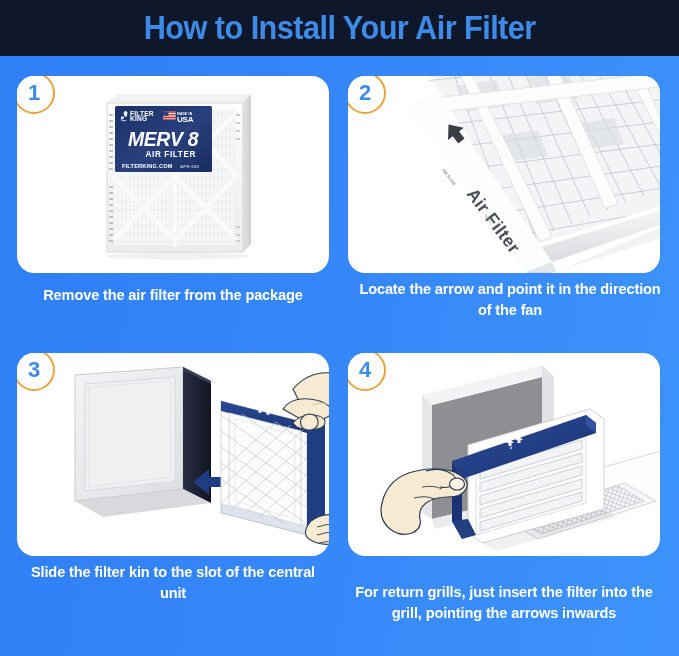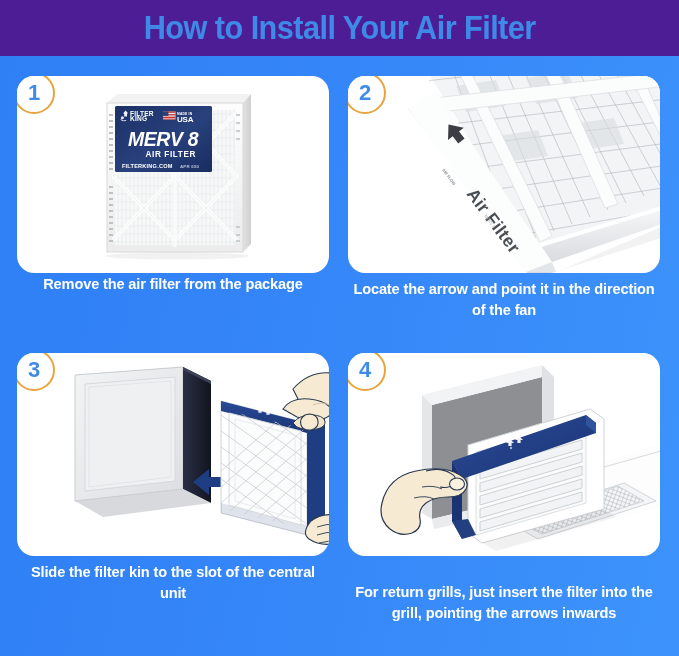--- a/index.html
+++ b/index.html
@@ -6,21 +6,21 @@
   body{
     width:679px;height:656px;overflow:hidden;
     font-family:"Liberation Sans", sans-serif;
     background:#ffffff;
   }
   .page{position:relative;width:679px;height:656px;}
 
   
   .header{
     position:absolute;left:0;top:0;width:679px;height:56px;
-    background:#4c1d95;
+    background:#0f172a;
     display:flex;align-items:center;justify-content:center;
   }
   .title{
     font-size:33px;font-weight:bold;color:#3e8ae6;
     letter-spacing:-0.6px;
     transform:scaleX(0.93);
     white-space:nowrap;
     font-family:"Liberation Sans", sans-serif;
   }
 
@@ -64,22 +64,22 @@
     line-height:1;
   }
 
   .caption{
     position:absolute;left:0;width:100%;
     text-align:center;
     color:#ffffff;font-weight:bold;font-size:14.6px;
     line-height:21px;
     letter-spacing:-0.15px;
   }
-  .c1 .caption{top:198px;}
-  .c2 .caption{top:203px;}
+  .c1 .caption{top:209px;}
+  .c2 .caption{top:203px;margin-left:6px;}
   .c3 .caption{top:209px;}
   .c4 .caption{top:209px;margin-top:20px;}
 
   .art{position:absolute;left:0;top:0;width:100%;height:100%;margin-left:8px;}
   svg{display:block;}
 </style>
 </head>
 <body>
 
 <div class="page">

